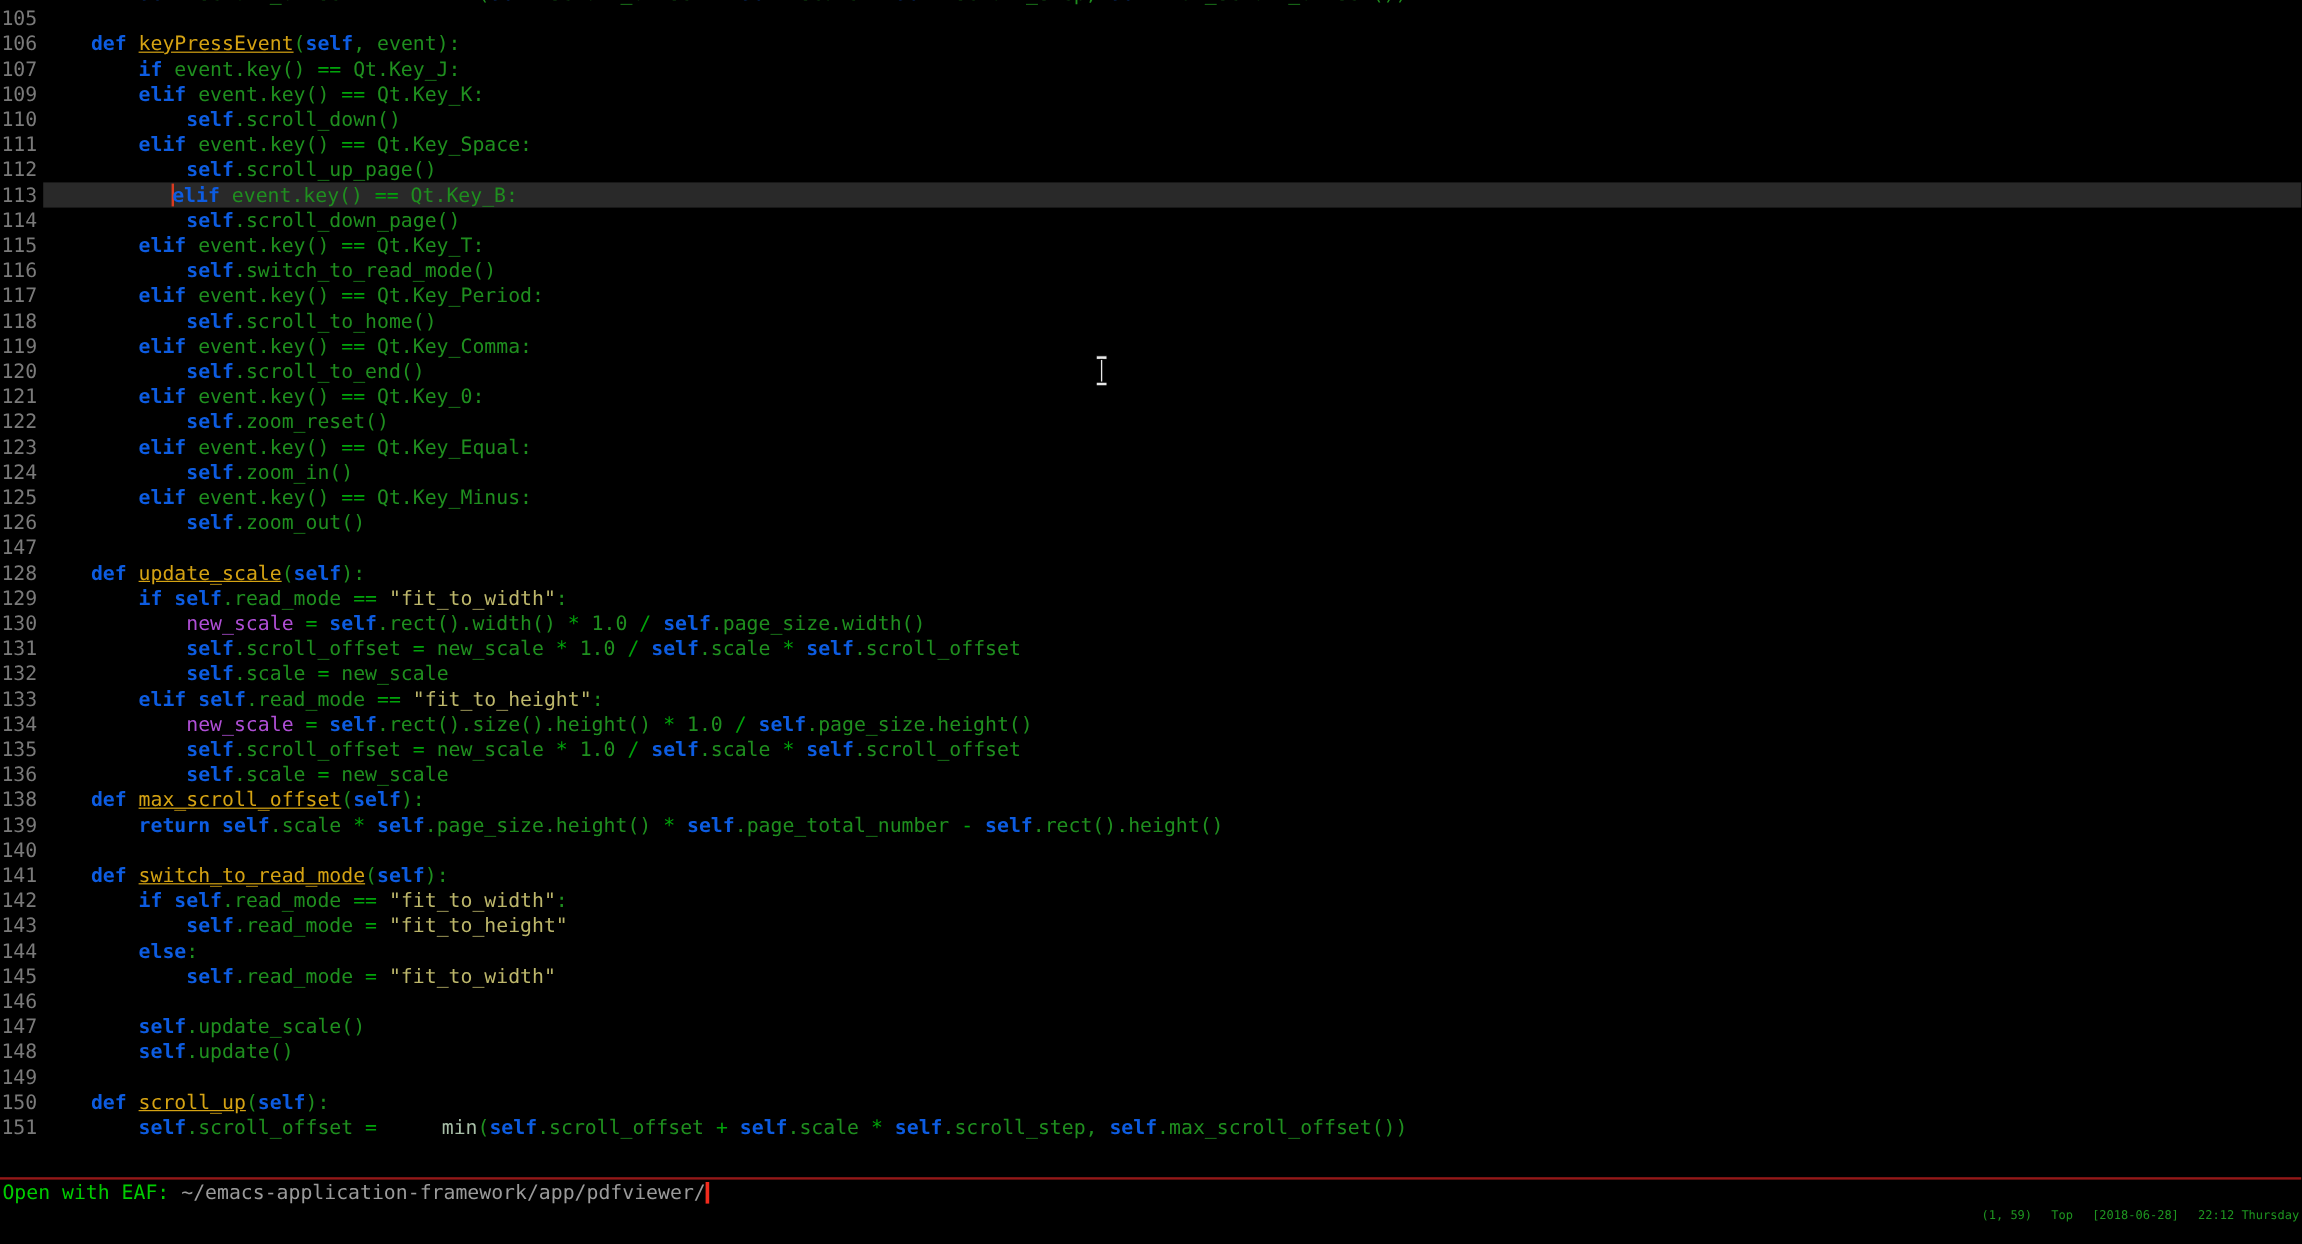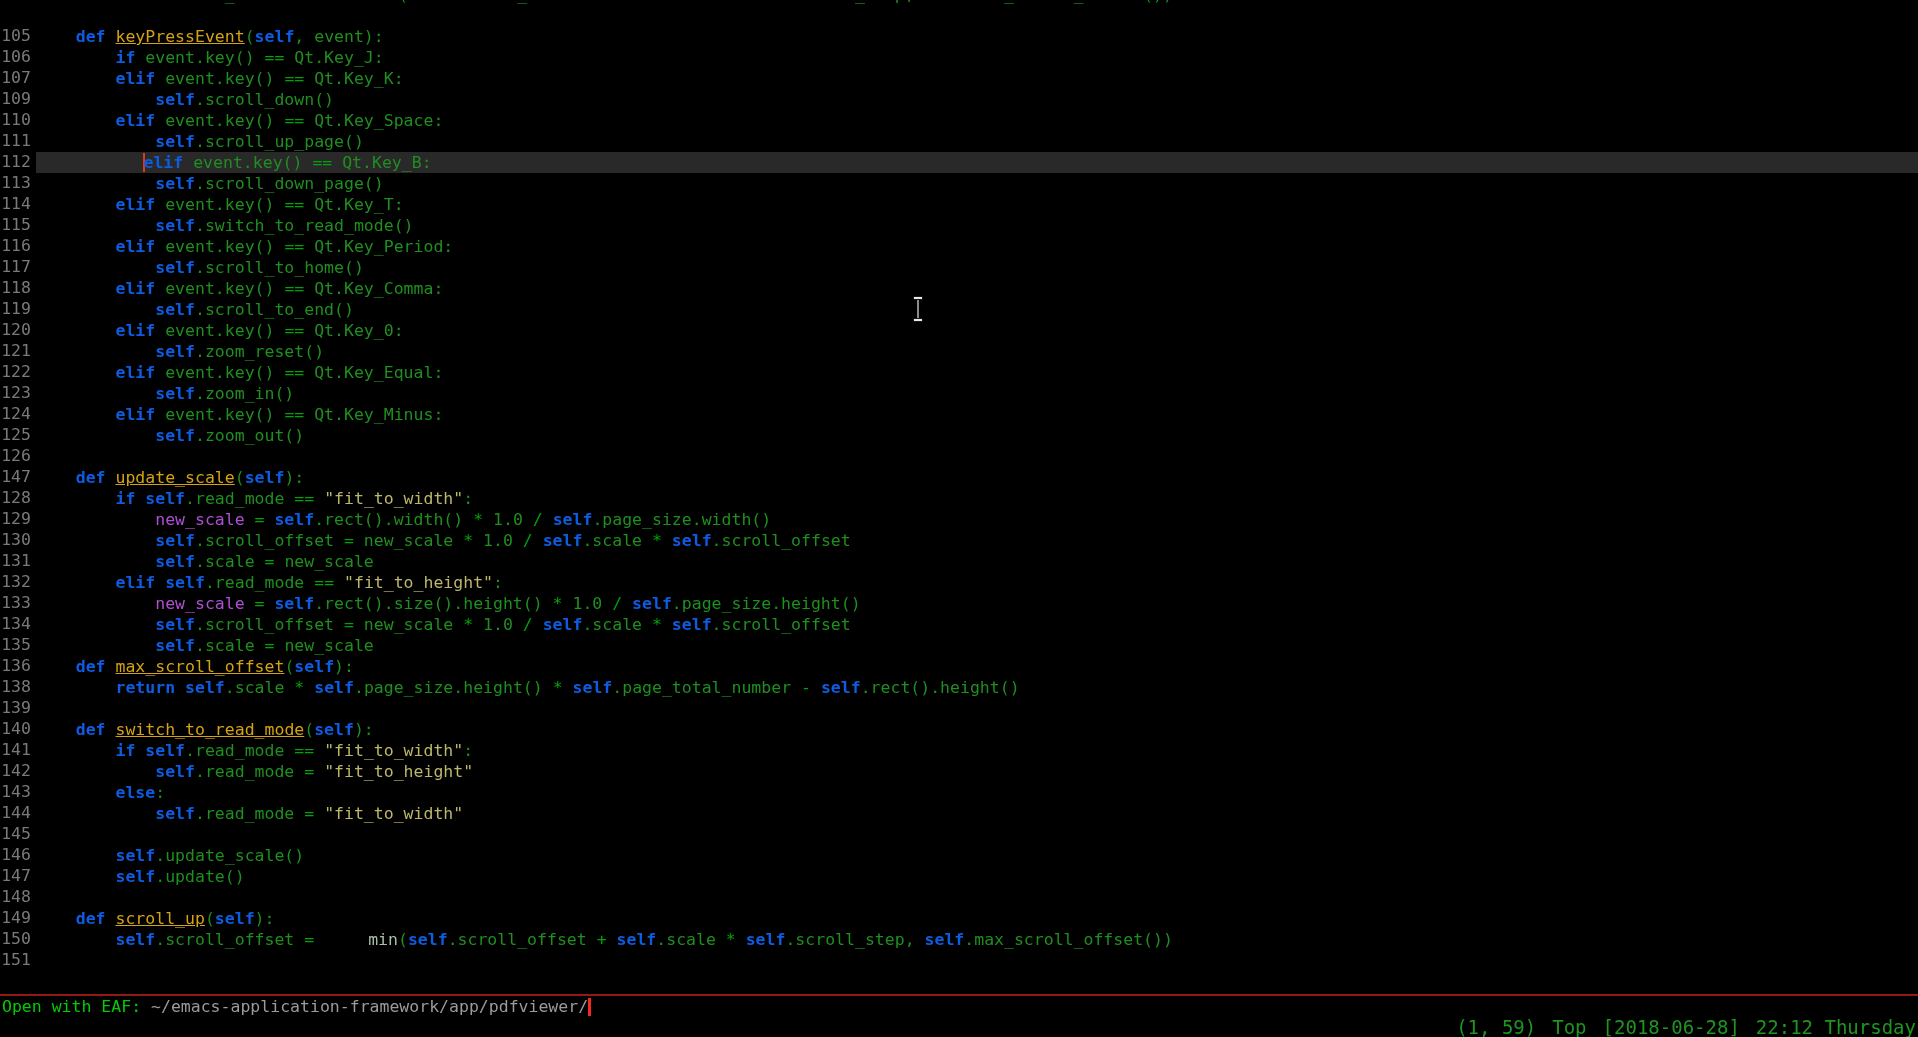--- a/index.html
+++ b/index.html
@@ -18,61 +18,60 @@
     position:absolute;left:0;top:0;right:0;bottom:43px;
     overflow:hidden;
   }
   .lines{margin-top:-16px;}
   .line{
     display:flex;height:21px;white-space:pre;
   }
   .ln{
     flex:0 0 31px;width:31px;text-align:right;
     color:var(--linenum);
-    margin-top:20px;
   }
   .code{
     flex:1 1 auto;margin-left:5px;
   }
   .line.hl .code{background:var(--hlline);padding-left:28px;}
   .tk-g{color:var(--green);}
   .tk-o{color:var(--opgreen);}
   .tk-k{color:var(--keyword);font-weight:bold;}
   .tk-f{color:var(--funcgold);text-decoration:underline;}
   .tk-s{color:var(--string);}
   .tk-v{color:var(--variable);}
   .tk-b{color:var(--builtin);margin-left:44px;}
   .cursor-bar{
     display:inline-block;width:2px;height:19px;margin-right:-2px;
     vertical-align:text-bottom;
     background:var(--cursor-inactive);
   }
   
   .minibuffer-area{
-    position:absolute;left:0;right:0;bottom:0;height:43px;
+    position:absolute;left:0;right:0;bottom:0;height:56px;
     border-top:2px solid var(--separator);
     box-sizing:border-box;
     background:#000;
   }
   .mb-row1{
     height:21px;white-space:pre;padding-left:2px;
   }
   .mb-prompt{color:var(--prompt);}
   .mb-input{color:var(--pathgray);}
   .mb-cursor{
     display:inline-block;width:3px;height:18px;
     vertical-align:text-bottom;
     background:var(--cursor-active);
   }
   .mb-row2{
     height:20px;line-height:20px;
     display:flex;justify-content:flex-end;align-items:center;
     gap:16px;
     padding-right:2px;
-    font-size:19px;
+    font-size:10px;
     color:var(--tray);
     white-space:pre;
     overflow:hidden;
   }
   
   .mouse-ibeam{
     position:absolute;left:912px;top:296px;width:12px;height:26px;
   }
 </style>
 </head>

